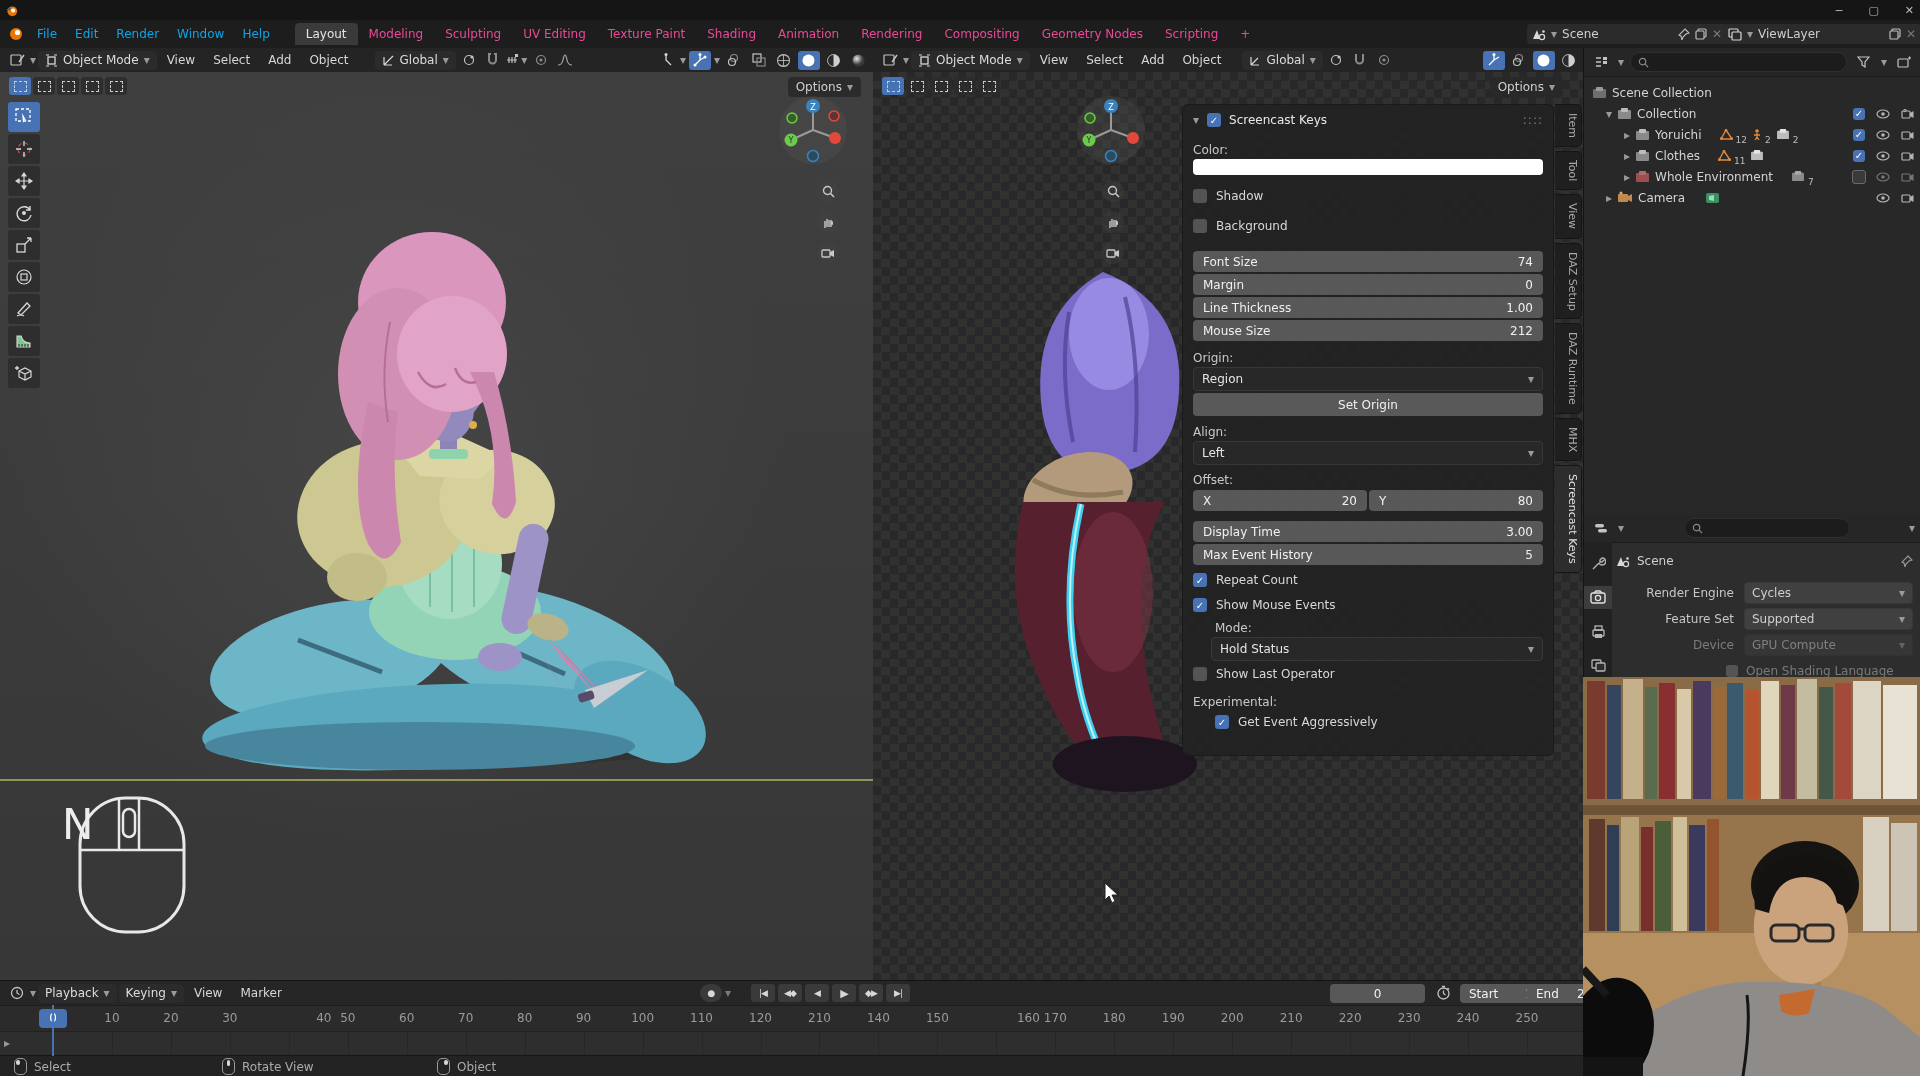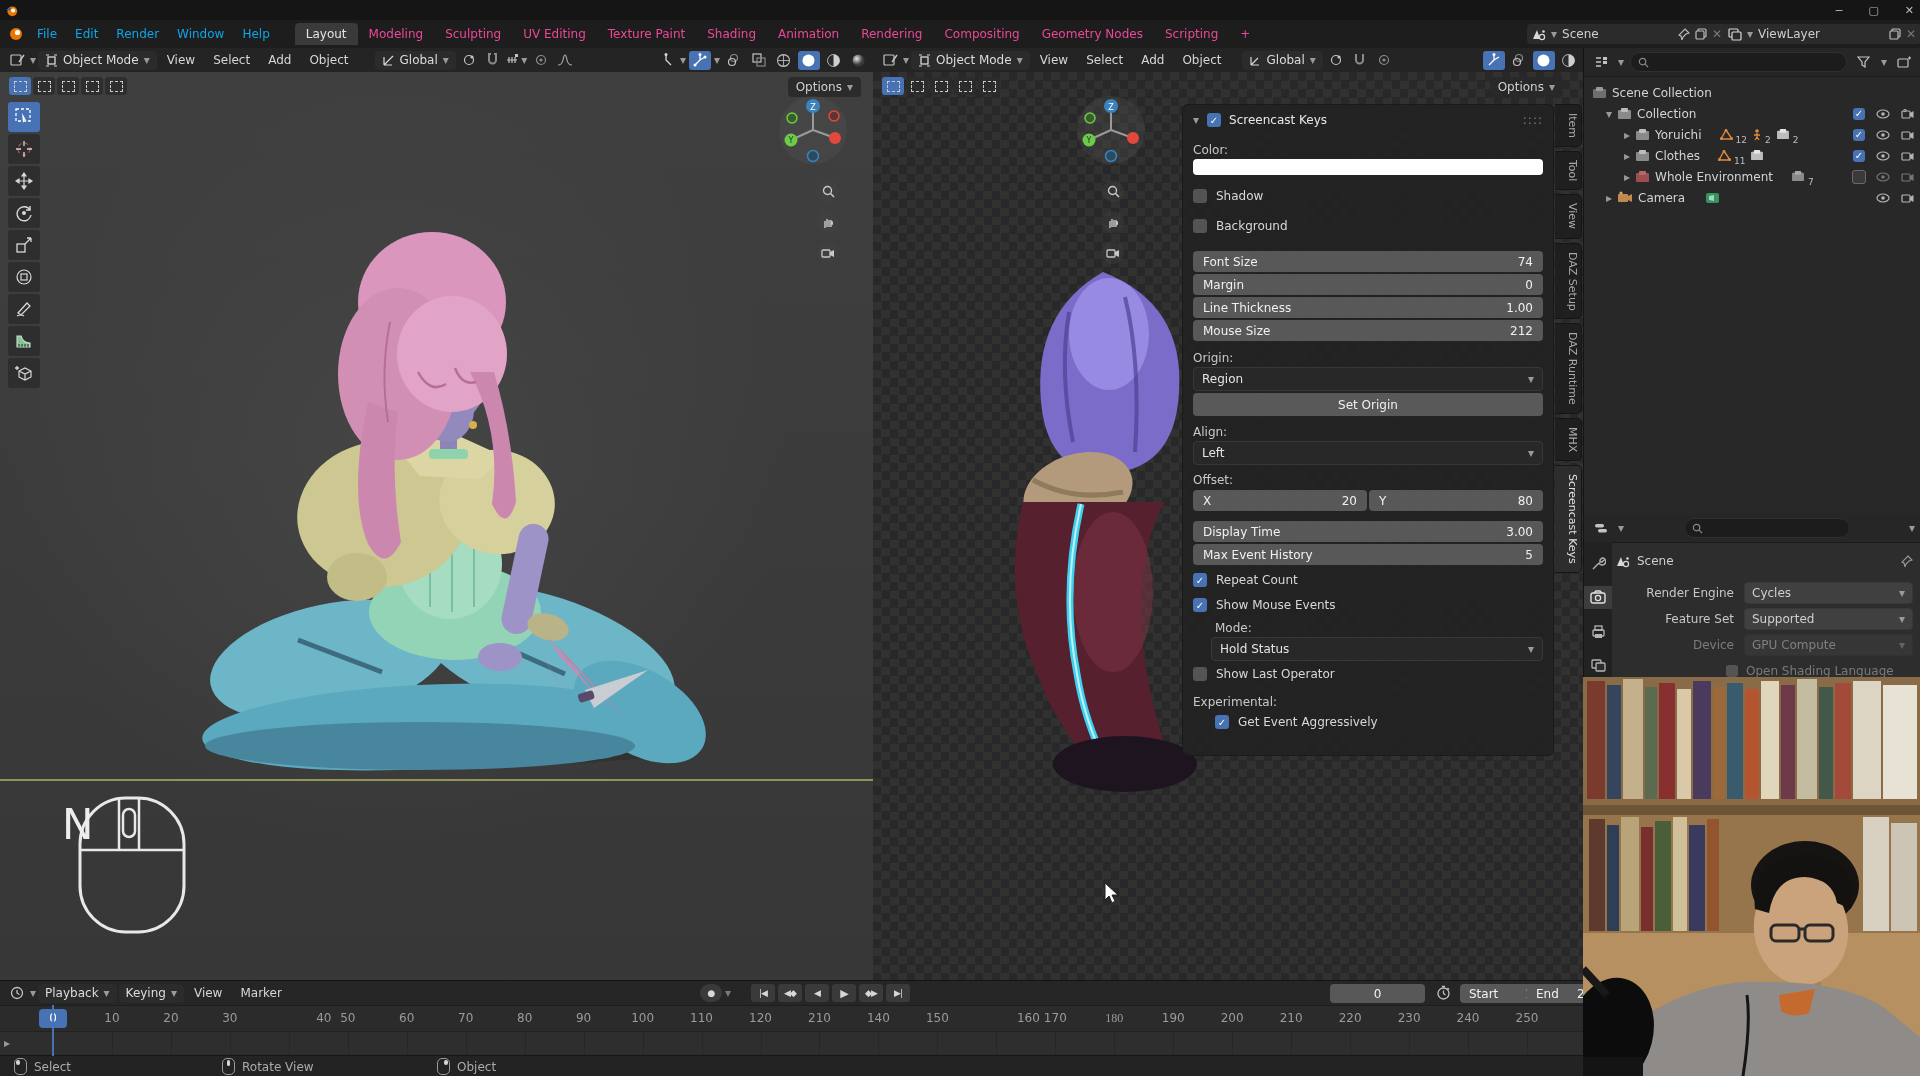--- a/index.html
+++ b/index.html
@@ -1097,21 +1097,21 @@
           <span class="tick" style="left: 524.68px;">80</span>
           <span class="tick" style="left: 583.64px;">90</span>
           <span class="tick" style="left: 642.6px;">100</span>
           <span class="tick" style="left: 701.56px;">110</span>
           <span class="tick" style="left: 760.52px;">120</span>
           <span class="tick" style="left: 819.48px;">210</span>
           <span class="tick" style="left: 878.44px;">140</span>
           <span class="tick" style="left: 937.4px;">150</span>
           <span class="tick" style="left: 996.36px; margin-left: 32px;">160</span>
           <span class="tick" style="left: 1055.32px;">170</span>
-          <span class="tick" style="left: 1114.28px; font-family: Liberation Serif, serif;">180</span>
+          <span class="tick" style="left: 1114.28px;">180</span>
           <span class="tick" style="left: 1173.24px;">190</span>
           <span class="tick" style="left: 1232.2px;">200</span>
           <span class="tick" style="left: 1291.16px;">210</span>
           <span class="tick" style="left: 1350.12px;">220</span>
           <span class="tick" style="left: 1409.08px;">230</span>
           <span class="tick" style="left: 1468.04px;">240</span>
           <span class="tick" style="left: 1527px;">250</span>
         </div>
     </div>
     <div id="tl-tracks">

